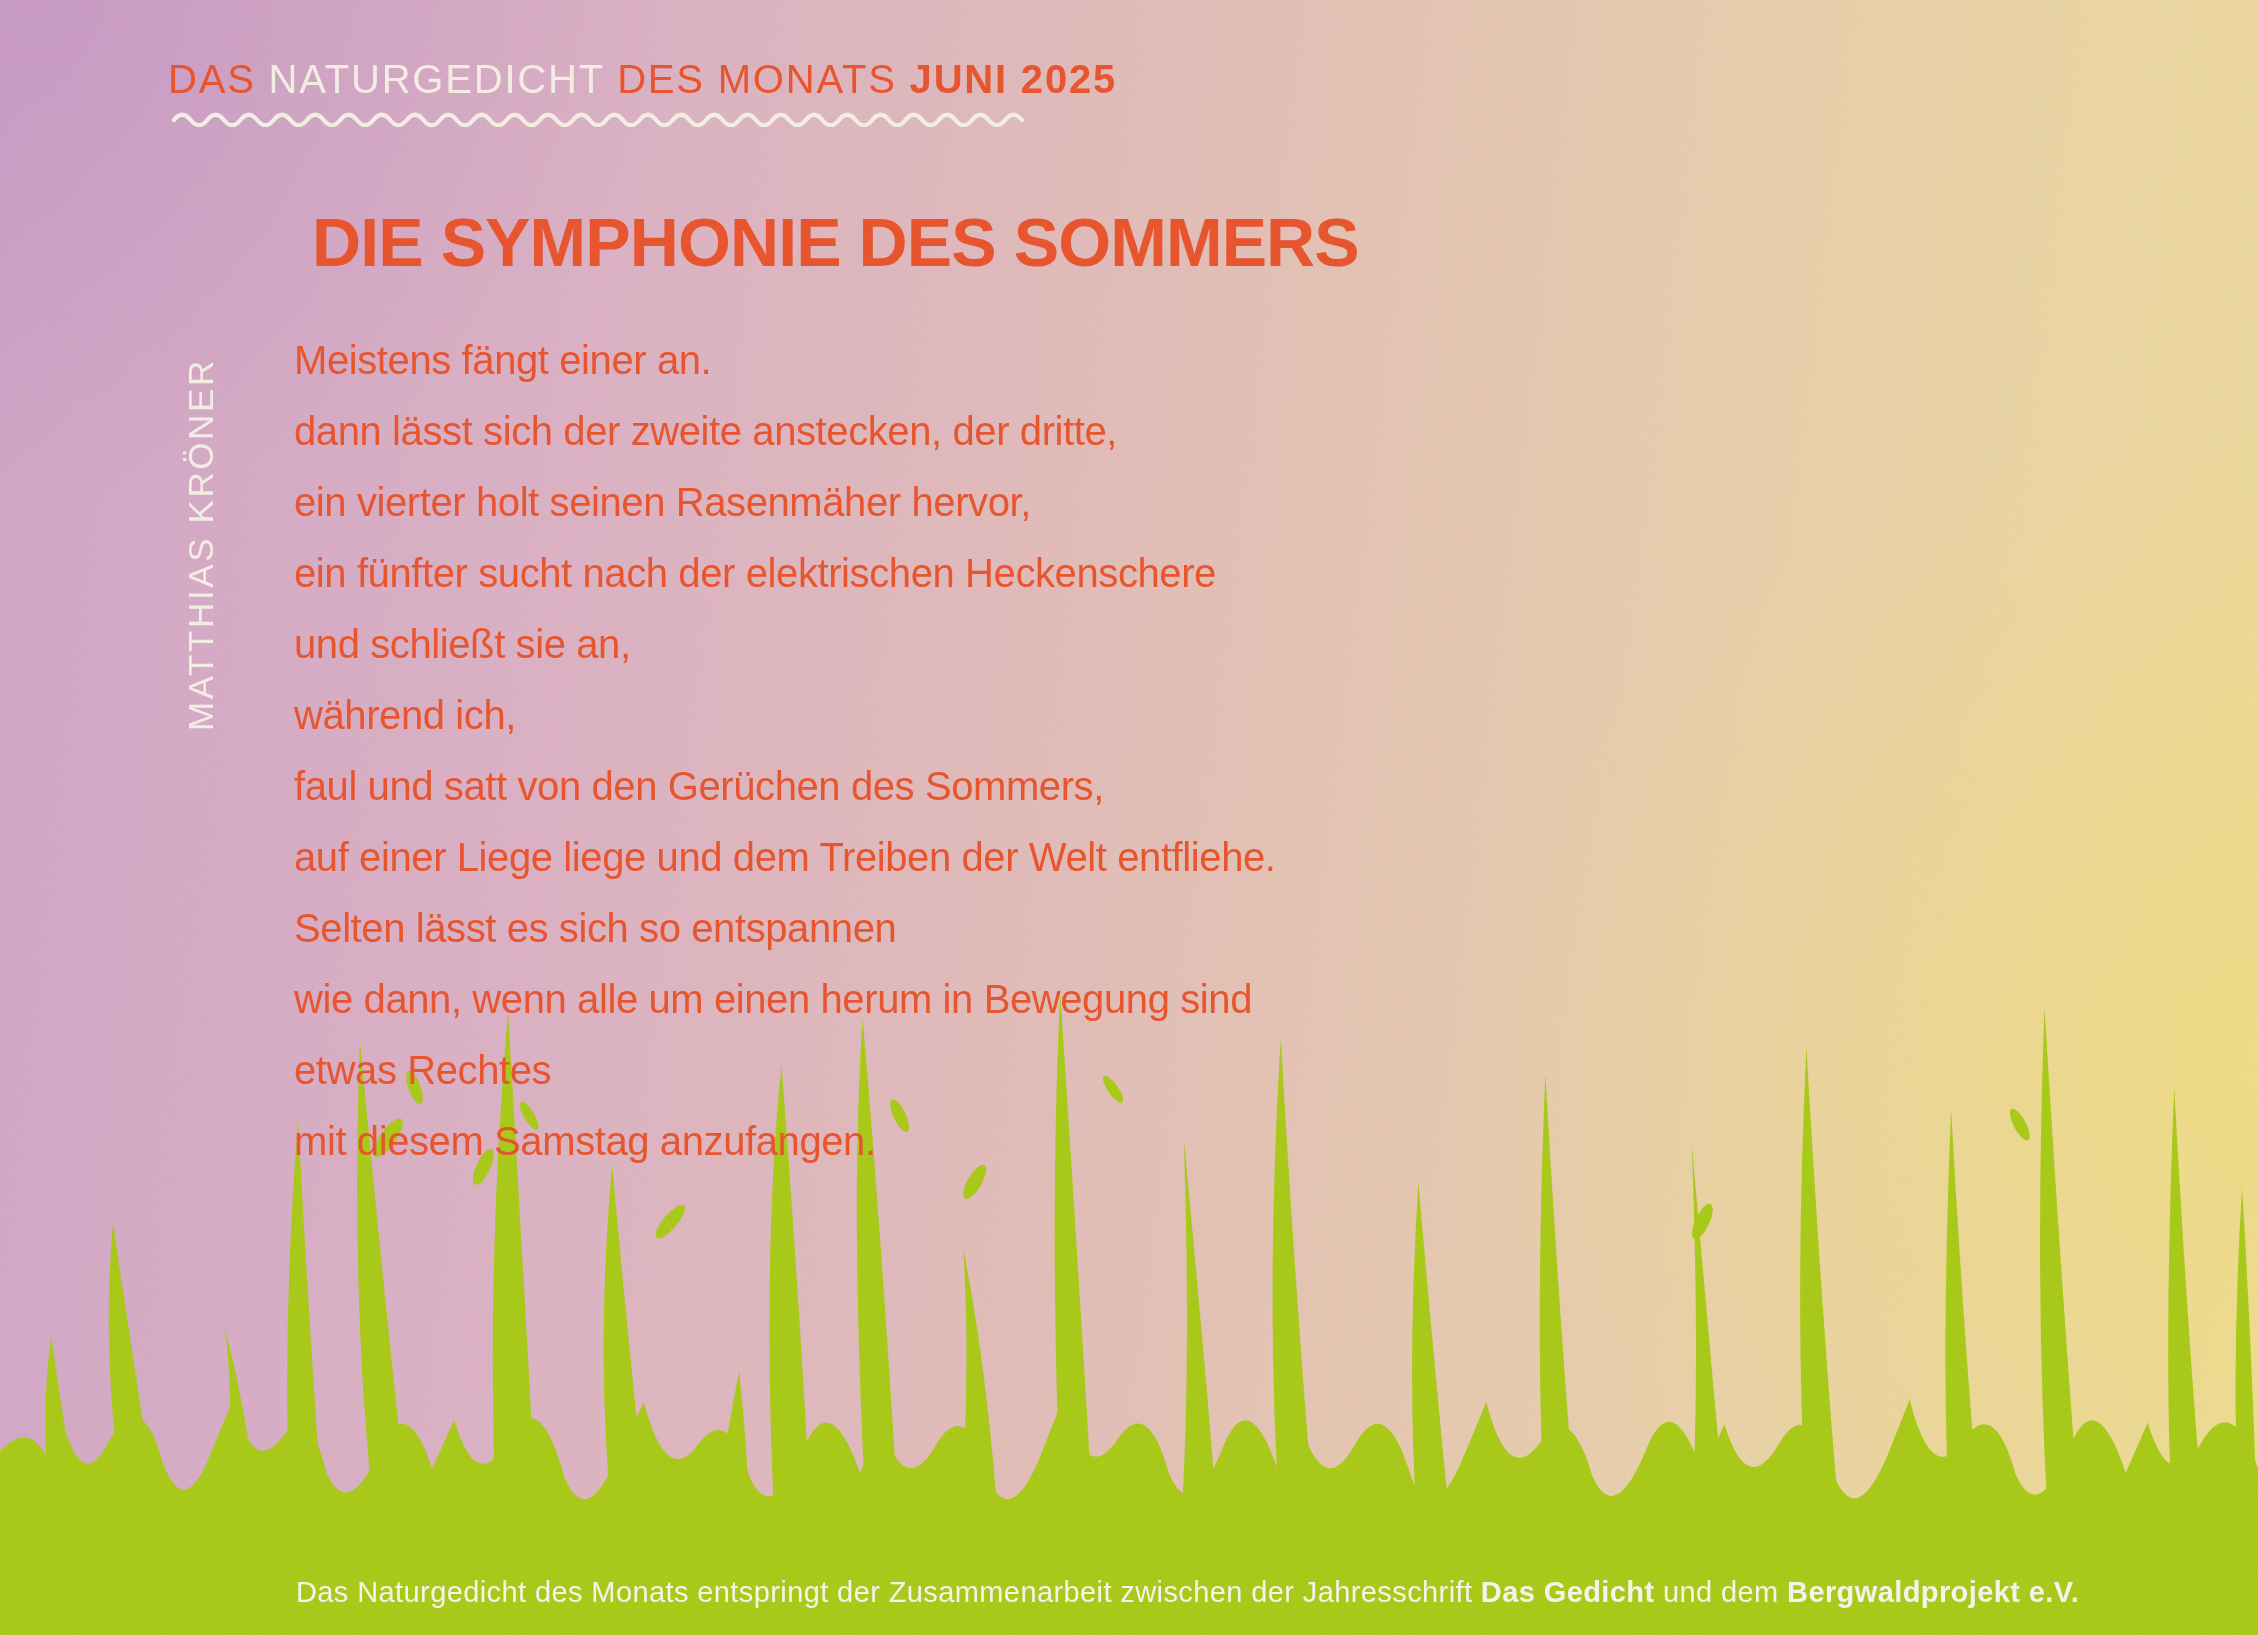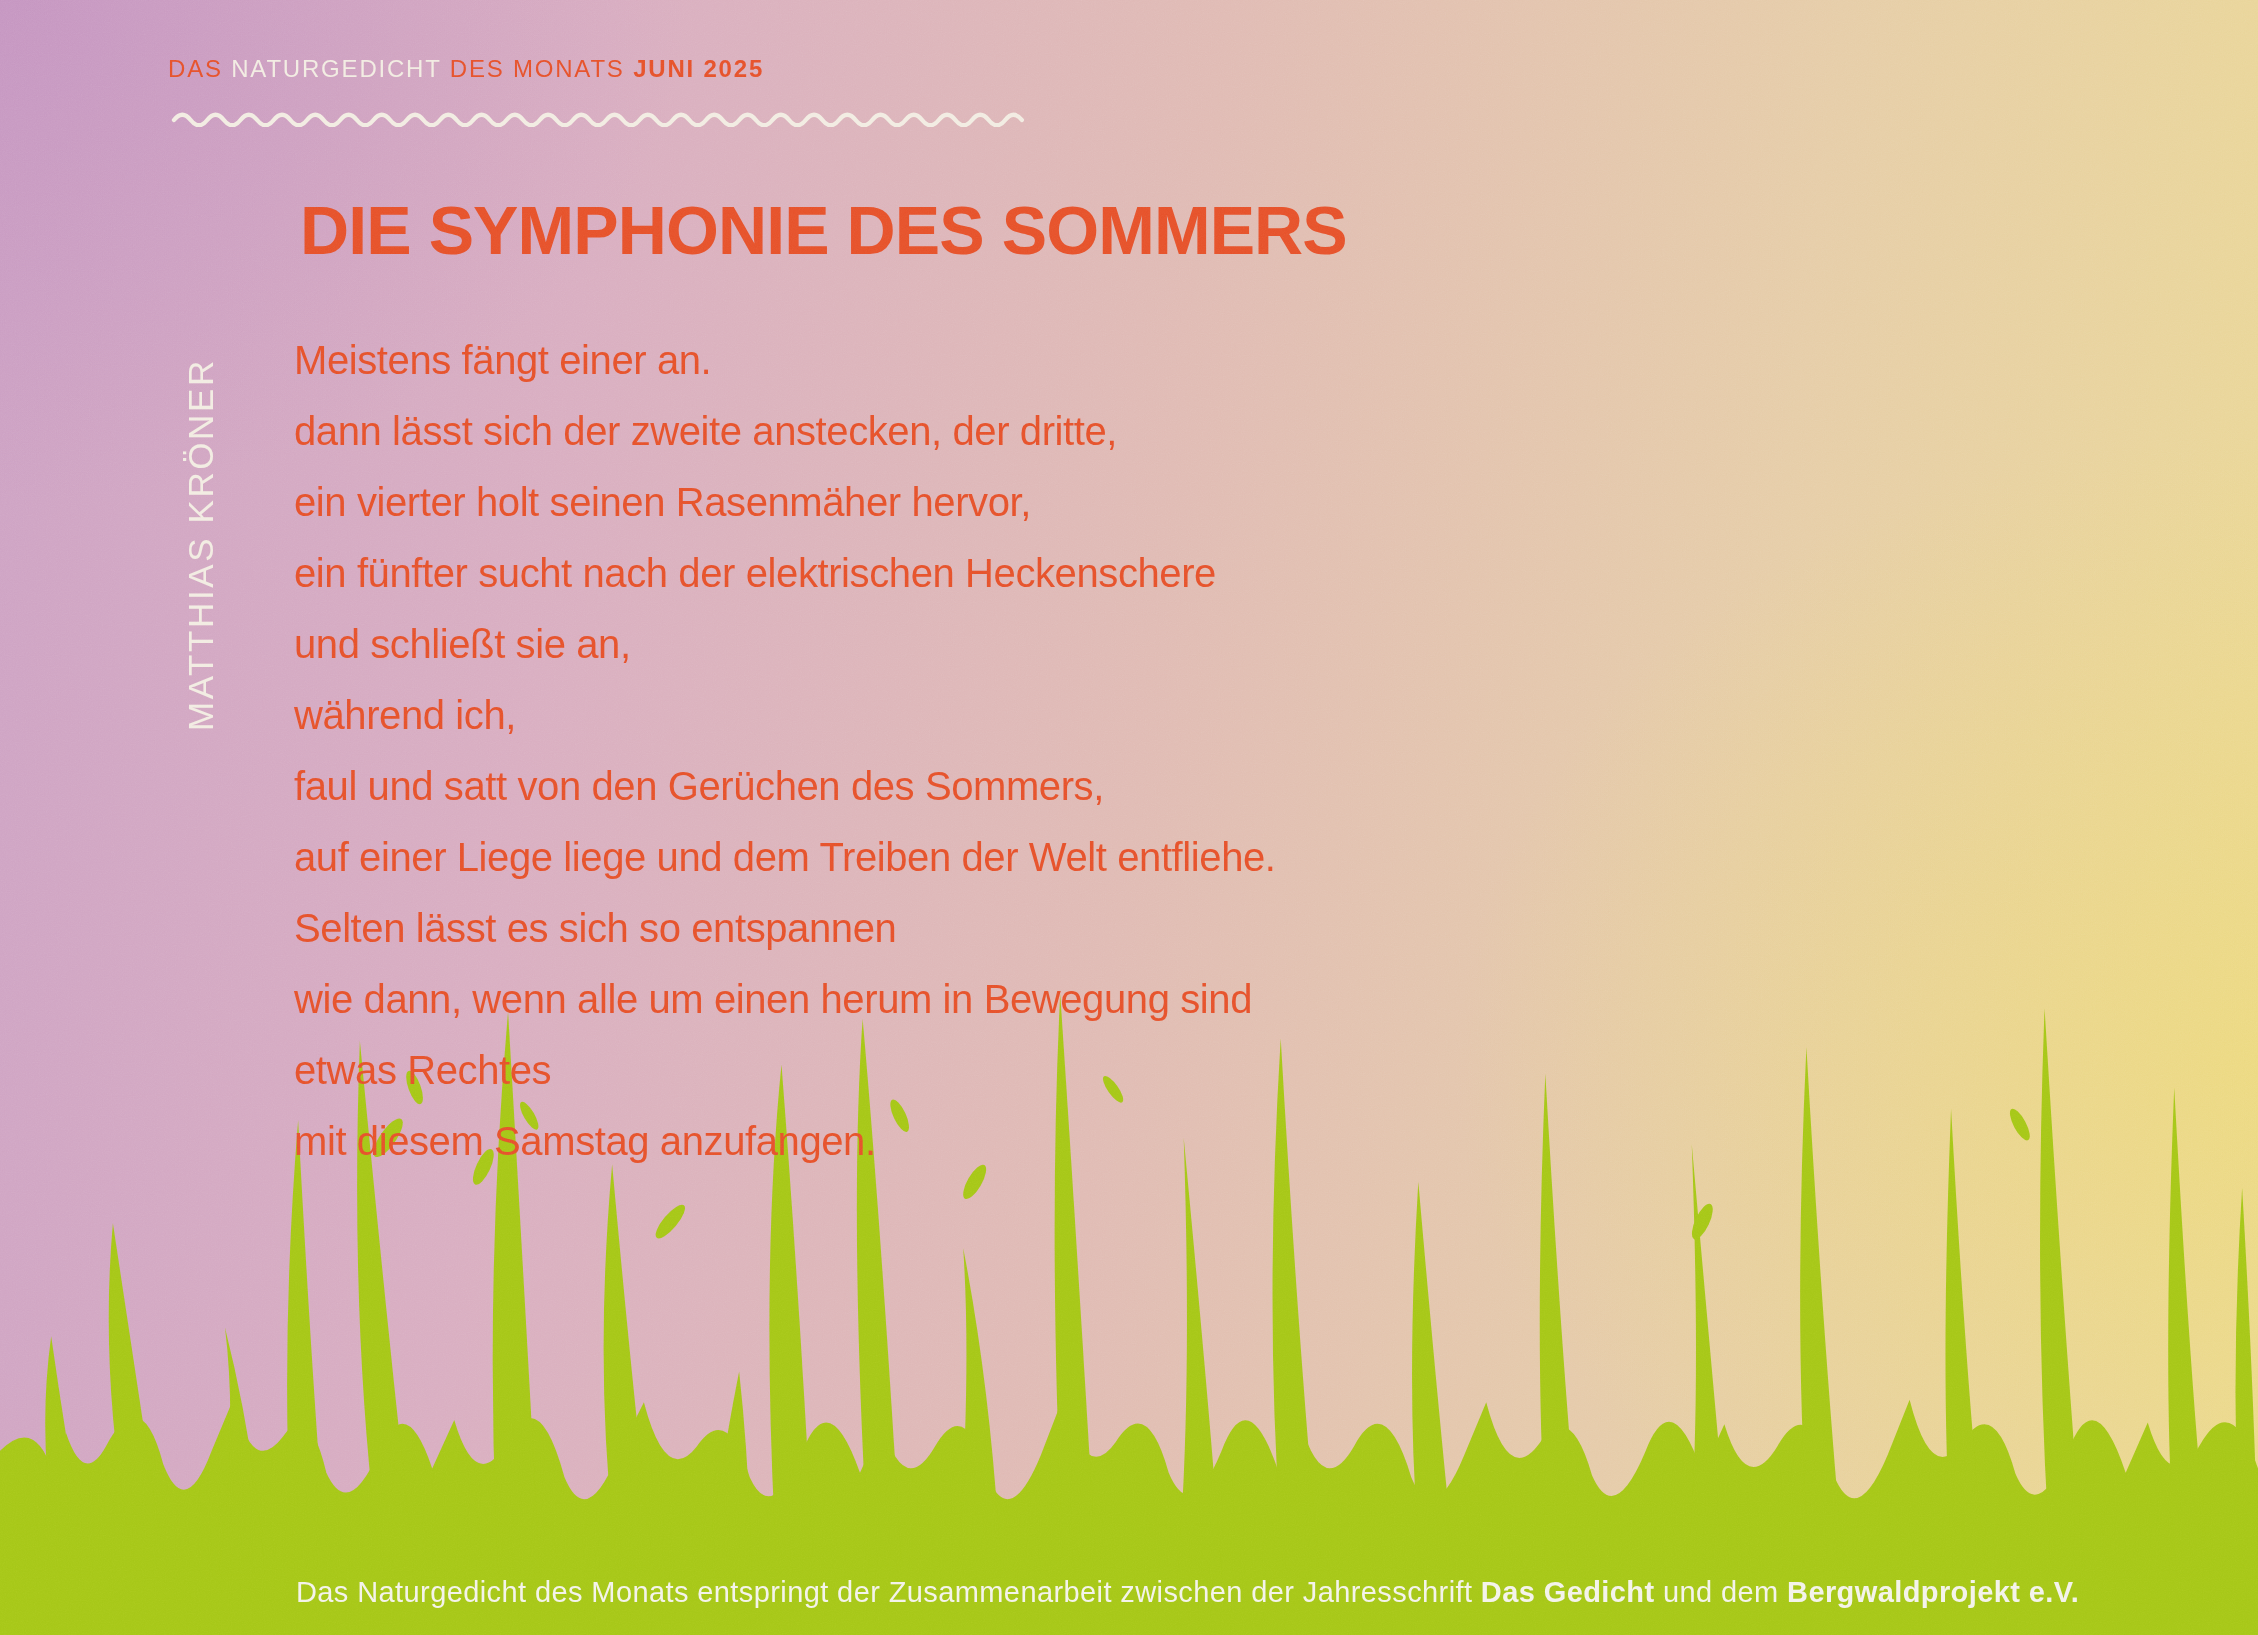--- a/index.html
+++ b/index.html
@@ -10,32 +10,32 @@
     font-family:"Liberation Sans", sans-serif;
     background:
       radial-gradient(1235px 970px at 100% 65%, rgba(238,219,110,0.50), rgba(238,219,110,0) 65%),
       radial-gradient(1147px 838px at 0% 0%, rgba(183,128,188,0.35), rgba(183,128,188,0) 60%),
       linear-gradient(97deg, #cda2c4 0%, #d9aec1 25%, #e0bbb4 50%, #e6cda8 75%, #ebd994 100%);
   }
 
   
   .kicker {
     position:absolute; left:168px; top:55px;
-    font-size:24px; letter-spacing:1.8px; line-height:1.2;
+    font-size:40px; letter-spacing:1.8px; line-height:1.2;
     white-space:nowrap; z-index:4;
   }
   .kicker .orange { color:#e6512a; }
   .kicker .white  { color:#f2ece2; }
   .kicker .bold   { font-weight:700; }
 
   .wave { position:absolute; left:168px; top:106px; z-index:4; }
 
   
   .title {
-    position:absolute; left:300px; top:191px; margin:0;
+    position:absolute; left:300px; top:191px; margin:12px;
     font-size:68px; font-weight:700; letter-spacing:-0.9px;
     color:#e6512a; white-space:nowrap; z-index:4;
   }
 
   
   .author {
     position:absolute; left:181px; top:325px; height:406px;
     writing-mode:vertical-rl; transform:rotate(180deg);
     font-size:35px; letter-spacing:2.6px; font-weight:400;
     color:#f2ece2; white-space:nowrap; z-index:4;

